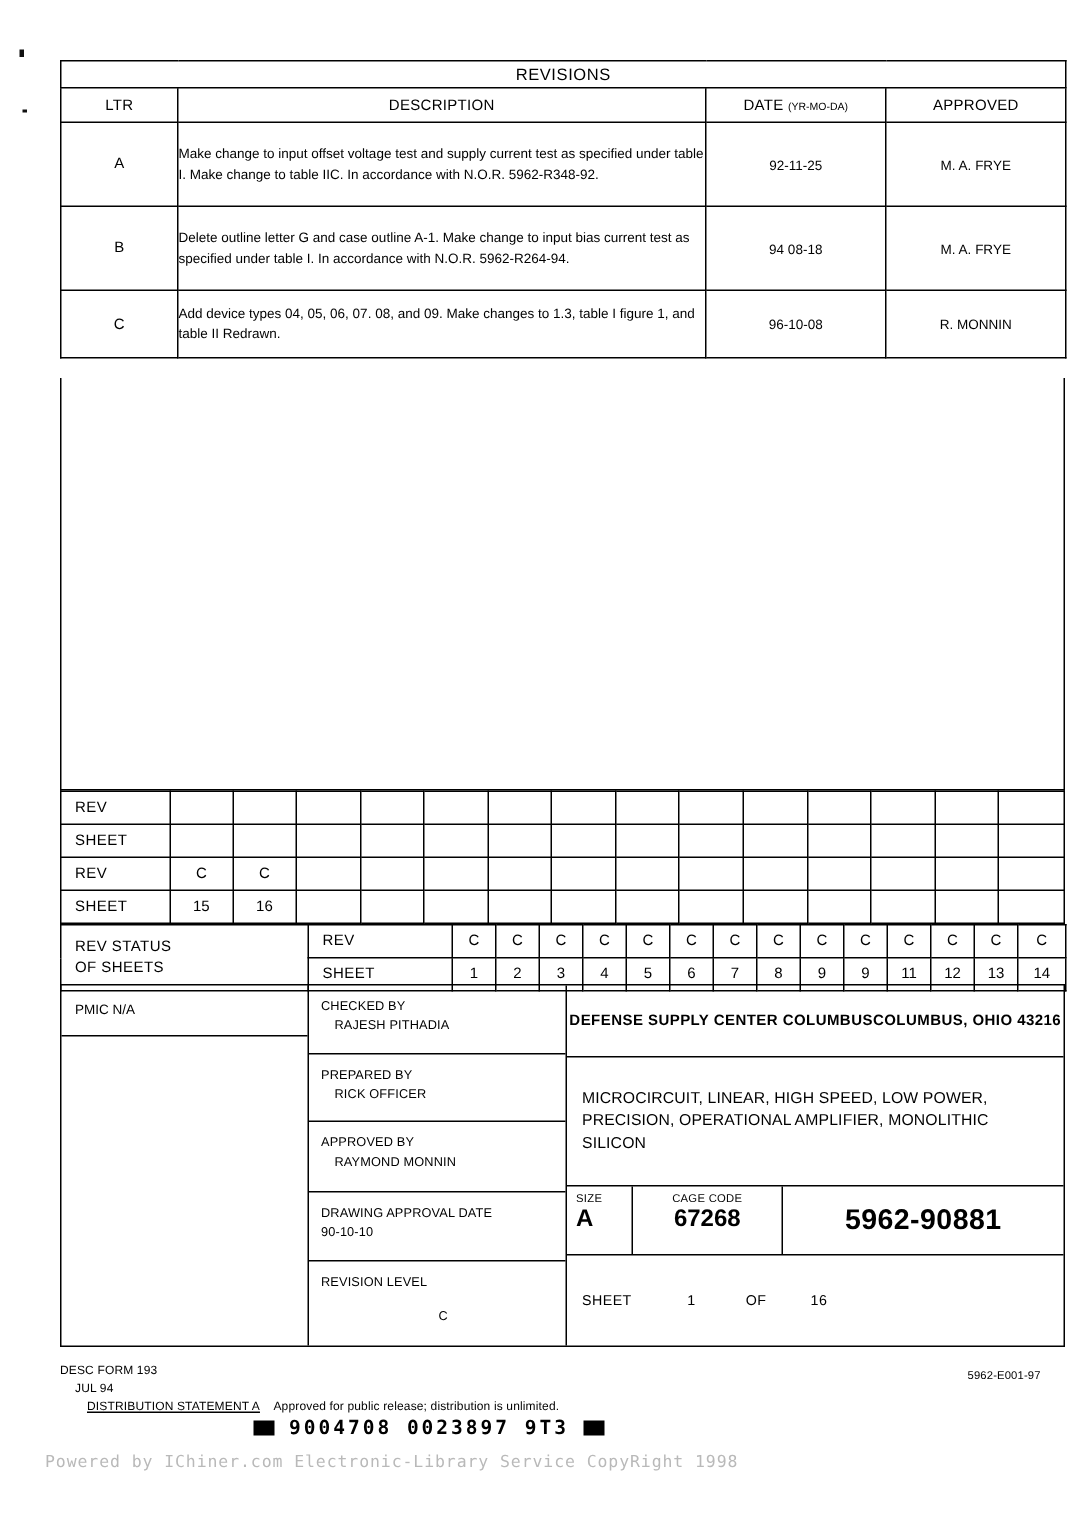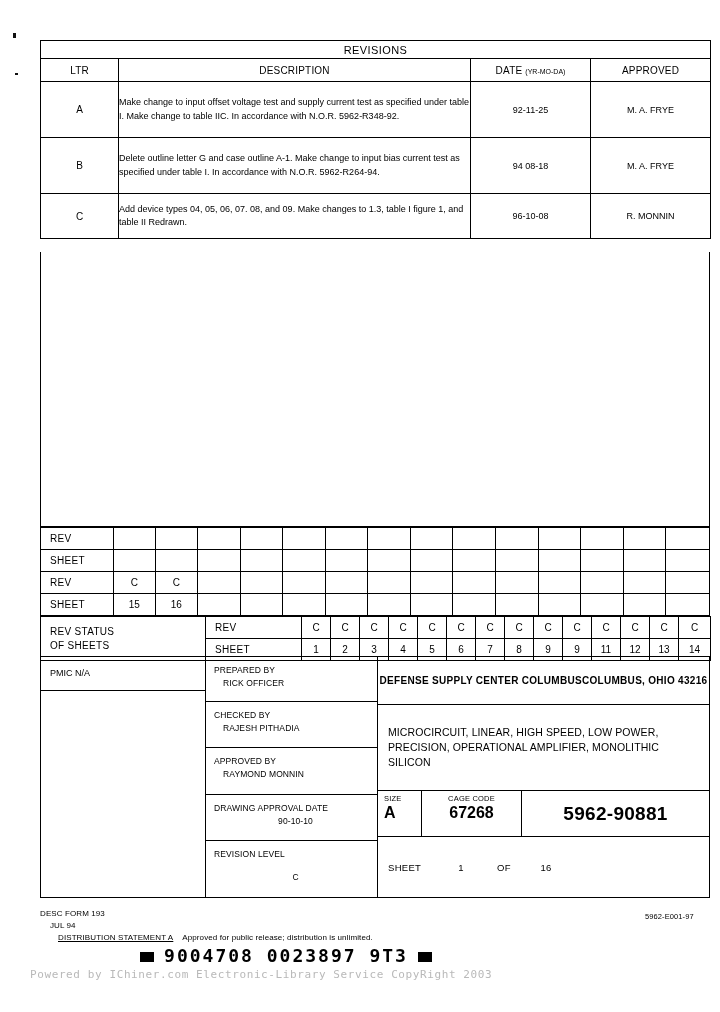--- a/index.html
+++ b/index.html
@@ -130,21 +130,21 @@
     border-bottom:1.6px solid #000;box-sizing:border-box;
     padding:7px 0 0 8px;font-size:8.5px;line-height:1.55;
     letter-spacing:.1px;
   }
   .mid-cell .val{display:block;padding-left:9px;}
   .mid-cell.c1{height:45px;}
   .mid-cell.c2{height:46px;}
   .mid-cell.c3{height:47px;}
   .mid-cell.c4{height:46px;}
   .mid-cell.c5{border-bottom:none;flex:1;}
-  .mid-cell.c4 .val{text-align:center;padding-left:0;}
+  .mid-cell.c4 .val{padding-left:0;}
   .mid-cell.c5 .val{text-align:center;padding-left:0;padding-top:10px;}
 
   .tb-right{flex:1;display:flex;flex-direction:column;box-sizing:border-box;}
   .dscc{
     height:48px;border-bottom:1.8px solid #000;box-sizing:border-box;
     display:flex;flex-direction:row;align-items:center;justify-content:center;
     font-size:10px;font-weight:bold;line-height:1.55;letter-spacing:.3px;
   }
   .descr{
     height:86px;border-bottom:1.6px solid #000;box-sizing:border-box;
@@ -182,21 +182,21 @@
   .f-line{position:absolute;font-size:8px;letter-spacing:.1px;}
   .f1{left:40px;top:4px;}
   .f2{left:50px;top:16px;}
   .f3{left:58px;top:28px;}
   .f3 u{text-decoration:underline;}
   .f3 .rest{text-decoration:none;margin-left:9px;}
   .fright{left:645px;top:7px;font-size:7.5px;}
   .micr{
     position:absolute;left:0;top:40px;width:572px;text-align:center;
     font-family:"DejaVu Sans Mono", monospace;
-    font-size:18px;font-weight:bold;letter-spacing:2px;
+    font-size:13px;font-weight:bold;letter-spacing:2px;
   }
   .micr .blk{
     display:inline-block;width:14px;height:10px;background:#000;
     vertical-align:middle;margin:0 10px;
   }
   .watermark{
     position:absolute;left:30px;top:968px;
     font-family:"DejaVu Sans Mono", monospace;
     font-size:11px;color:#b9b9b9;letter-spacing:.6px;
   }
@@ -406,27 +406,27 @@
       </table>
   </div>
 
   <div class="title-block">
 
     <div class="tb-left">
       <div class="pmic">PMIC N/A</div>
     </div>
 
     <div class="tb-mid">
+      <div class="mid-cell c2">
+        <span>CHECKED BY</span>
+        <span class="val">RAJESH PITHADIA</span>
+      </div>
       <div class="mid-cell c1">
         <span>PREPARED BY</span>
         <span class="val">RICK OFFICER</span>
-      </div>
-      <div class="mid-cell c2">
-        <span>CHECKED BY</span>
-        <span class="val">RAJESH PITHADIA</span>
       </div>
       <div class="mid-cell c3">
         <span>APPROVED BY</span>
         <span class="val">RAYMOND MONNIN</span>
       </div>
       <div class="mid-cell c4">
         <span>DRAWING APPROVAL DATE</span>
         <span class="val">90-10-10</span>
       </div>
       <div class="mid-cell c5">
@@ -468,15 +468,15 @@
     <div class="f-line f2">JUL 94</div>
     <div class="f-line f3">
       <u>DISTRIBUTION STATEMENT A</u><span class="rest">Approved for public release; distribution is unlimited.</span>
     </div>
     <div class="f-line fright">5962-E001-97</div>
     <div class="micr">
       <span class="blk"></span><span>9004708  0023897  9T3</span><span class="blk"></span>
     </div>
   </div>
 
-  <div class="watermark">Powered by IChiner.com Electronic-Library Service CopyRight 2003</div>
+  <div class="watermark">Powered by IChiner.com Electronic-Library Service CopyRight 1998</div>
 
 </div>
 
 </body></html>

